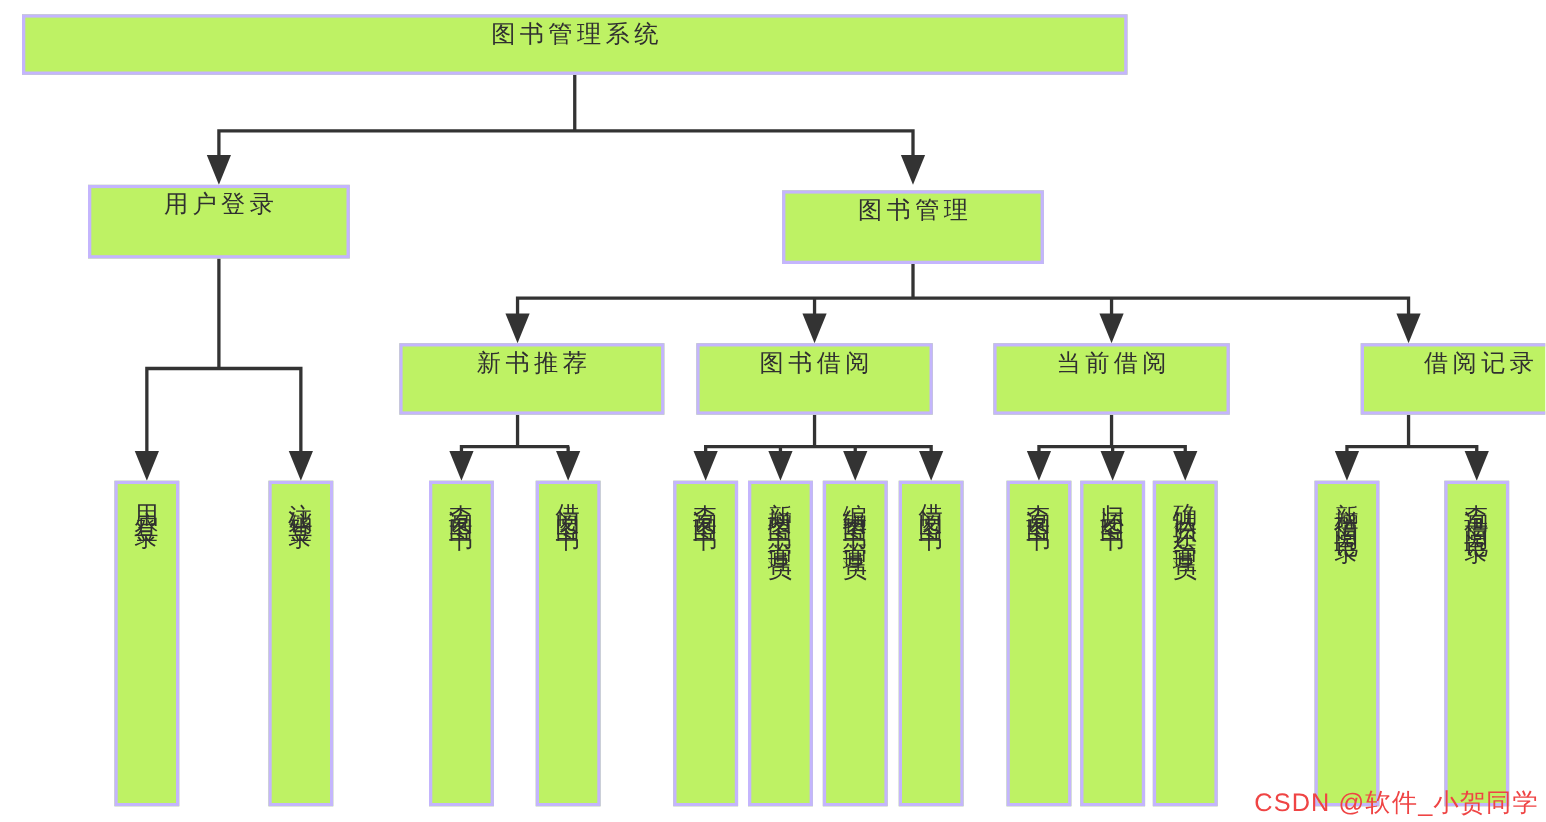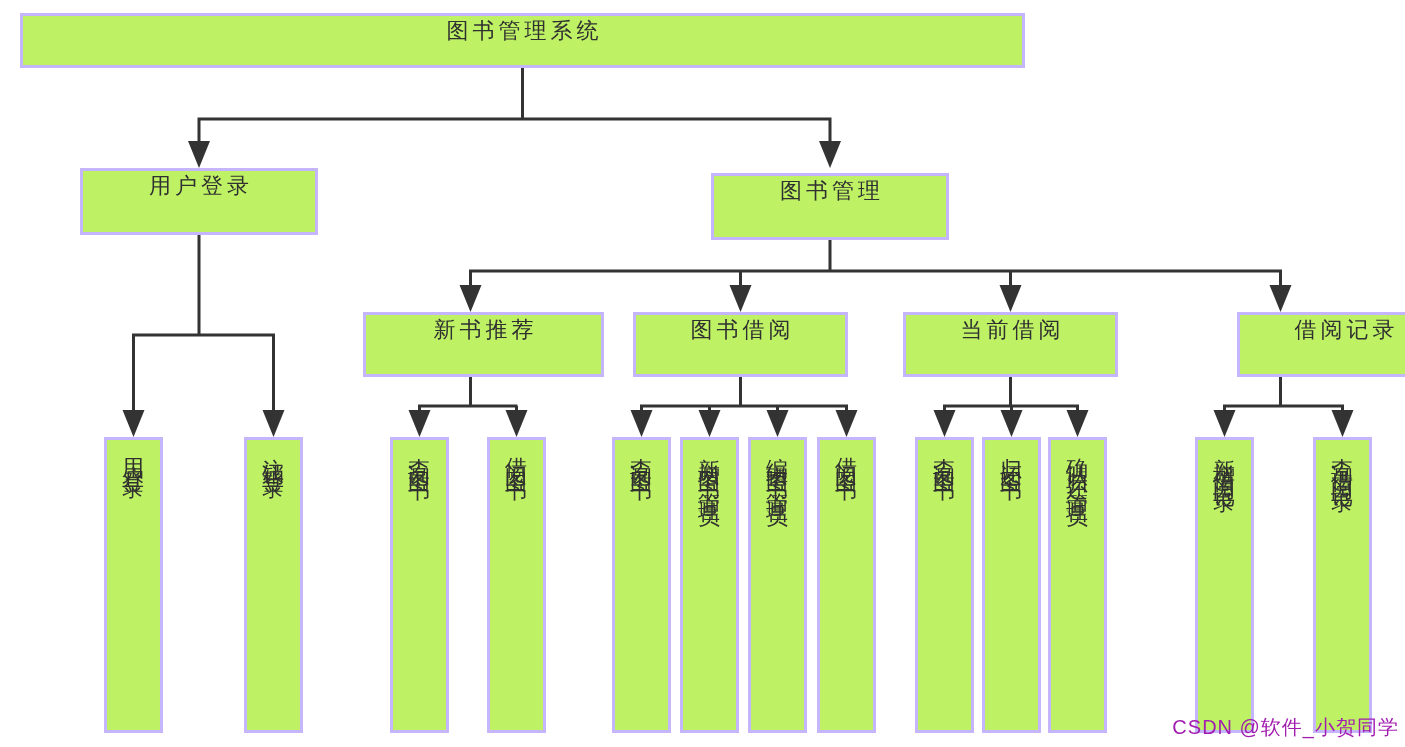--- a/index.html
+++ b/index.html
@@ -36,23 +36,23 @@
     font-size: 22px;
     line-height: 1.05;
     letter-spacing: 7px;
     white-space: nowrap;
     color: #303030;
   }
   .watermark {
     position: absolute;
     right: 6px;
     top: 714px;
-    font-size: 20px;
+    font-size: 23px;
     letter-spacing: 1px;
-    color: #a21caf;
+    color: #ef4444;
     z-index: 5;
     white-space: nowrap;
   }
 </style>
 </head>
 <body>
 
 <div class="stage">
 
   <svg class="connectors" width="1405" height="747" viewBox="0 0 1405 747" xmlns="http://www.w3.org/2000/svg">

